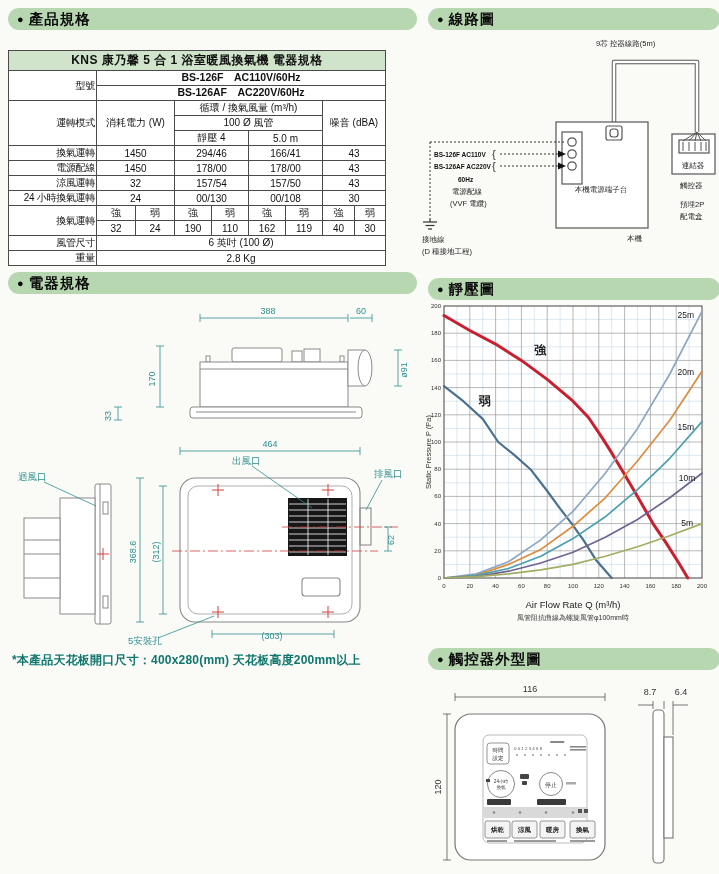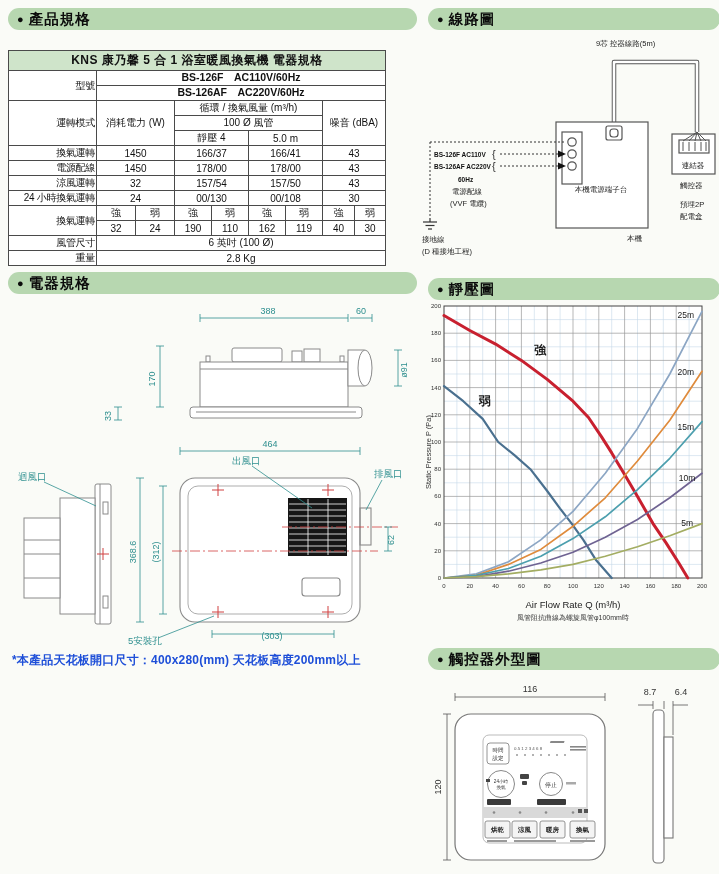--- a/index.html
+++ b/index.html
@@ -5,21 +5,21 @@
   html,body{margin:0;padding:0;}
   body{width:719px;height:874px;background:#fafbf7;font-family:"Liberation Sans","DejaVu Sans",sans-serif;position:relative;overflow:hidden;color:#111;}
   .abs{position:absolute;}
   .sec-hdr{background:#b7d7b0;border-radius:12px;height:22px;display:flex;align-items:center;padding-left:9px;font-weight:bold;font-size:14.5px;color:#0c0c0c;letter-spacing:1px;}
   .sec-hdr .dot{font-size:11px;margin-right:4px;}
   table.spec{border-collapse:collapse;table-layout:fixed;width:377px;background:#fff;}
   table.spec td{border:1px solid #4a4a4a;text-align:center;font-size:10px;height:14px;padding:0 1px;overflow:hidden;white-space:nowrap;}
   table.spec td.lbl{text-align:right;padding-left:3px;letter-spacing:-0.3px;}
   table.spec td.ttl{background:#cfe4ca;font-weight:bold;font-size:12px;height:19px;letter-spacing:0.5px;}
   table.spec td.bold{font-weight:bold;font-size:10.5px;text-align:center;}
-  .note{font-size:12px;font-weight:600;color:#1d4ed8;letter-spacing:0.2px;}
+  .note{font-size:12px;font-weight:600;color:#0f766e;letter-spacing:0.2px;}
   svg{position:absolute;}
   svg text{font-family:"Liberation Sans","DejaVu Sans",sans-serif;}
   .dimtxt{fill:#2e8f8f;font-size:9px;}
   .lbltxt{fill:#2e8f8f;font-size:9.5px;}
   .wtxt{fill:#222;font-size:7.5px;}
   .wtxt-b{fill:#111;font-size:6.5px;font-weight:bold;}
   .ctxt{fill:#333;font-size:9px;}
 </style>
 </head>
 <body>
@@ -77,21 +77,21 @@
   <tr>
         <td colspan="4">100 Ø 風管</td>
       </tr>
   <tr>
         <td colspan="2">靜壓 4</td>
         <td colspan="2">5.0 m</td>
       </tr>
   <tr>
         <td class="lbl">換氣運轉</td>
         <td colspan="2">1450</td>
-        <td colspan="2">166/37</td>
+        <td colspan="2">294/46</td>
         <td colspan="2">166/41</td>
         <td colspan="2">43</td>
       </tr>
   <tr>
         <td class="lbl">電源配線</td>
         <td colspan="2">1450</td>
         <td colspan="2">178/00</td>
         <td colspan="2">178/00</td>
         <td colspan="2">43</td>
       </tr>

